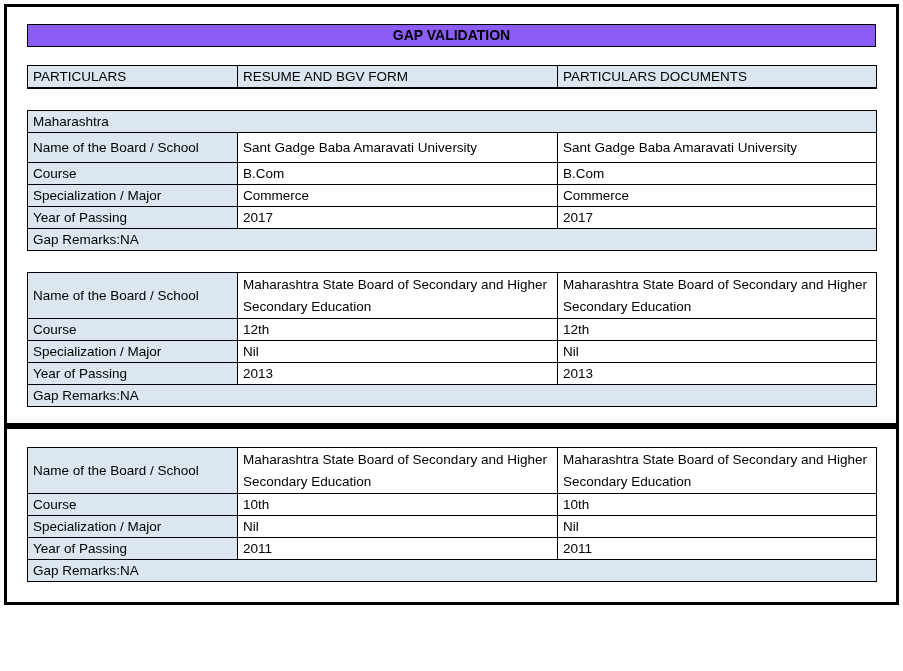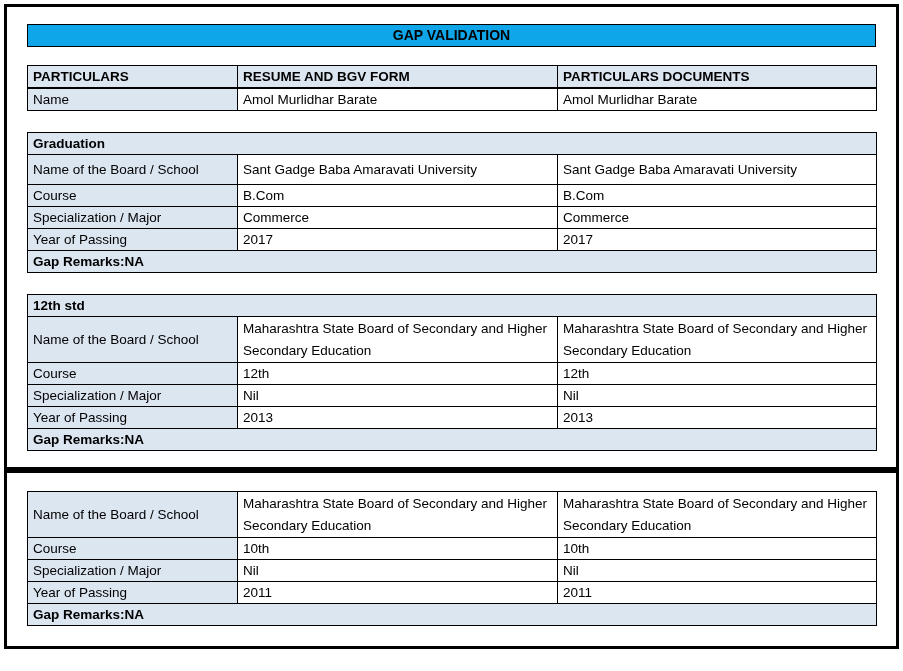--- a/index.html
+++ b/index.html
@@ -24,21 +24,21 @@
   .box-top {
     margin-top: 4px;
     padding: 17px 20px 16px 20px;
   }
   .box-bottom {
     padding: 18px 20px 20px 20px;
   }
   .title-bar {
     box-sizing: border-box;
     border: 1px solid #000;
-    background: #0ea5e9;
+    background: #8b5cf6;
     font-weight: bold;
     font-size: 14px;
     text-align: center;
     padding: 2px 0 3px 0;
     margin-bottom: 18px;
   }
   table.grid {
     border-collapse: collapse;
     table-layout: fixed;
     width: 849px;
@@ -48,21 +48,21 @@
   table.grid col.c2 { width: 320px; }
   table.grid col.c3 { width: 319px; }
   table.grid td {
     border: 1px solid #000;
     padding: 1px 5px;
     height: 19px;
     overflow: hidden;
     vertical-align: middle;
   }
   .fill { background: #dce6f1; }
-  .bold { font-weight: bold; }
+  .bold { font-weight: normal; }
   tr.header-row td { border-bottom: 2px solid #000; }
   tr.row-board td { height: 27px; line-height: 1.6; margin-left: 20px; }
   .mt-main { margin-top: 0; }
   .mt-section { margin-top: 21px; }
 </style>
 </head>
 <body>
 
 <div class="page">
 
@@ -75,37 +75,32 @@
           <col class="c1">
           <col class="c2">
           <col class="c3">
         </colgroup>
       <tbody>
         <tr class="header-row">
           <td class="fill bold">PARTICULARS</td>
           <td class="fill bold">RESUME AND BGV FORM</td>
           <td class="fill bold">PARTICULARS DOCUMENTS</td>
         </tr>
-        <tr>
-          <td class="fill">Name</td>
-          <td>Amol Murlidhar Barate</td>
-          <td>Amol Murlidhar Barate</td>
-        </tr>
       </tbody>
     </table>
 
     <table class="grid mt-section">
       <colgroup>
           <col class="c1">
           <col class="c2">
           <col class="c3">
         </colgroup>
       <tbody>
         <tr>
-          <td colspan="3" class="fill bold">Graduation</td>
+          <td colspan="3" class="fill bold">Maharashtra</td>
         </tr>
         <tr class="row-board">
           <td class="fill">Name of the Board / School</td>
           <td>Sant Gadge Baba Amaravati University</td>
           <td>Sant Gadge Baba Amaravati University</td>
         </tr>
         <tr>
           <td class="fill">Course</td>
           <td>B.Com</td>
           <td>B.Com</td>
@@ -126,23 +121,20 @@
       </tbody>
     </table>
 
     <table class="grid mt-section">
       <colgroup>
           <col class="c1">
           <col class="c2">
           <col class="c3">
         </colgroup>
       <tbody>
-        <tr>
-          <td colspan="3" class="fill bold">12th std</td>
-        </tr>
         <tr class="row-board">
           <td class="fill">Name of the Board / School</td>
           <td>Maharashtra State Board of Secondary and Higher Secondary Education</td>
           <td>Maharashtra State Board of Secondary and Higher Secondary Education</td>
         </tr>
         <tr>
           <td class="fill">Course</td>
           <td>12th</td>
           <td>12th</td>
         </tr>

